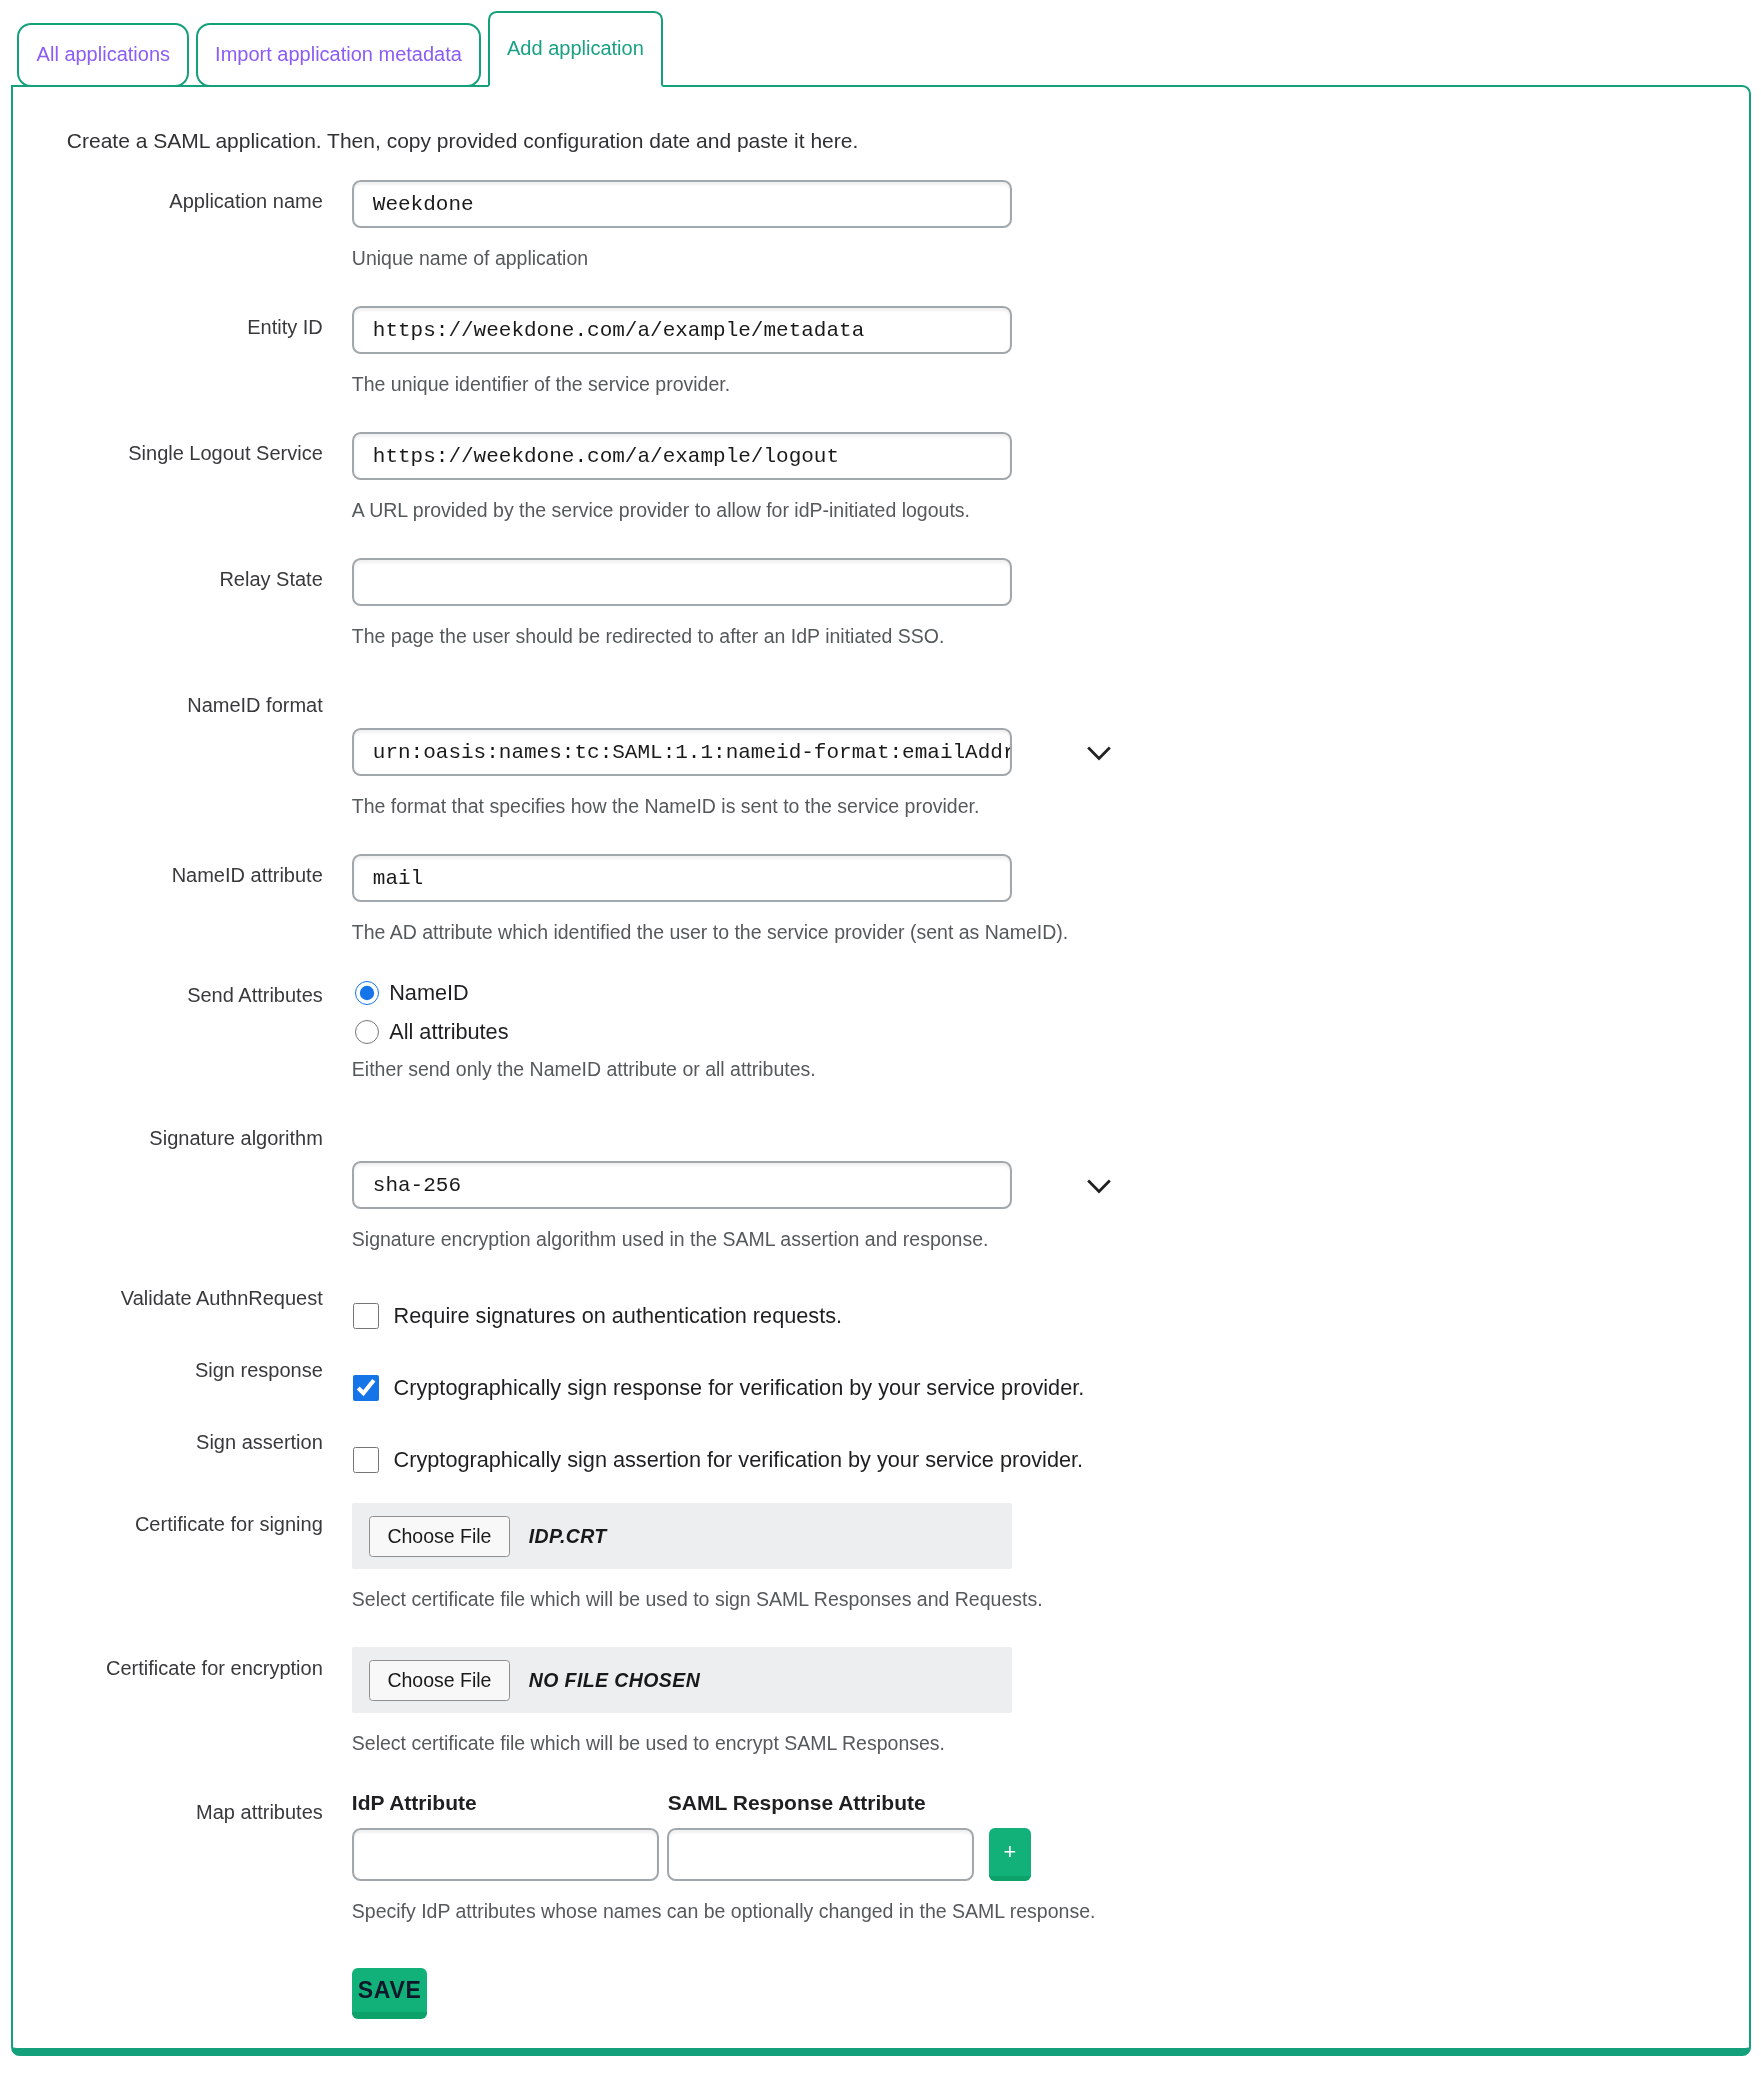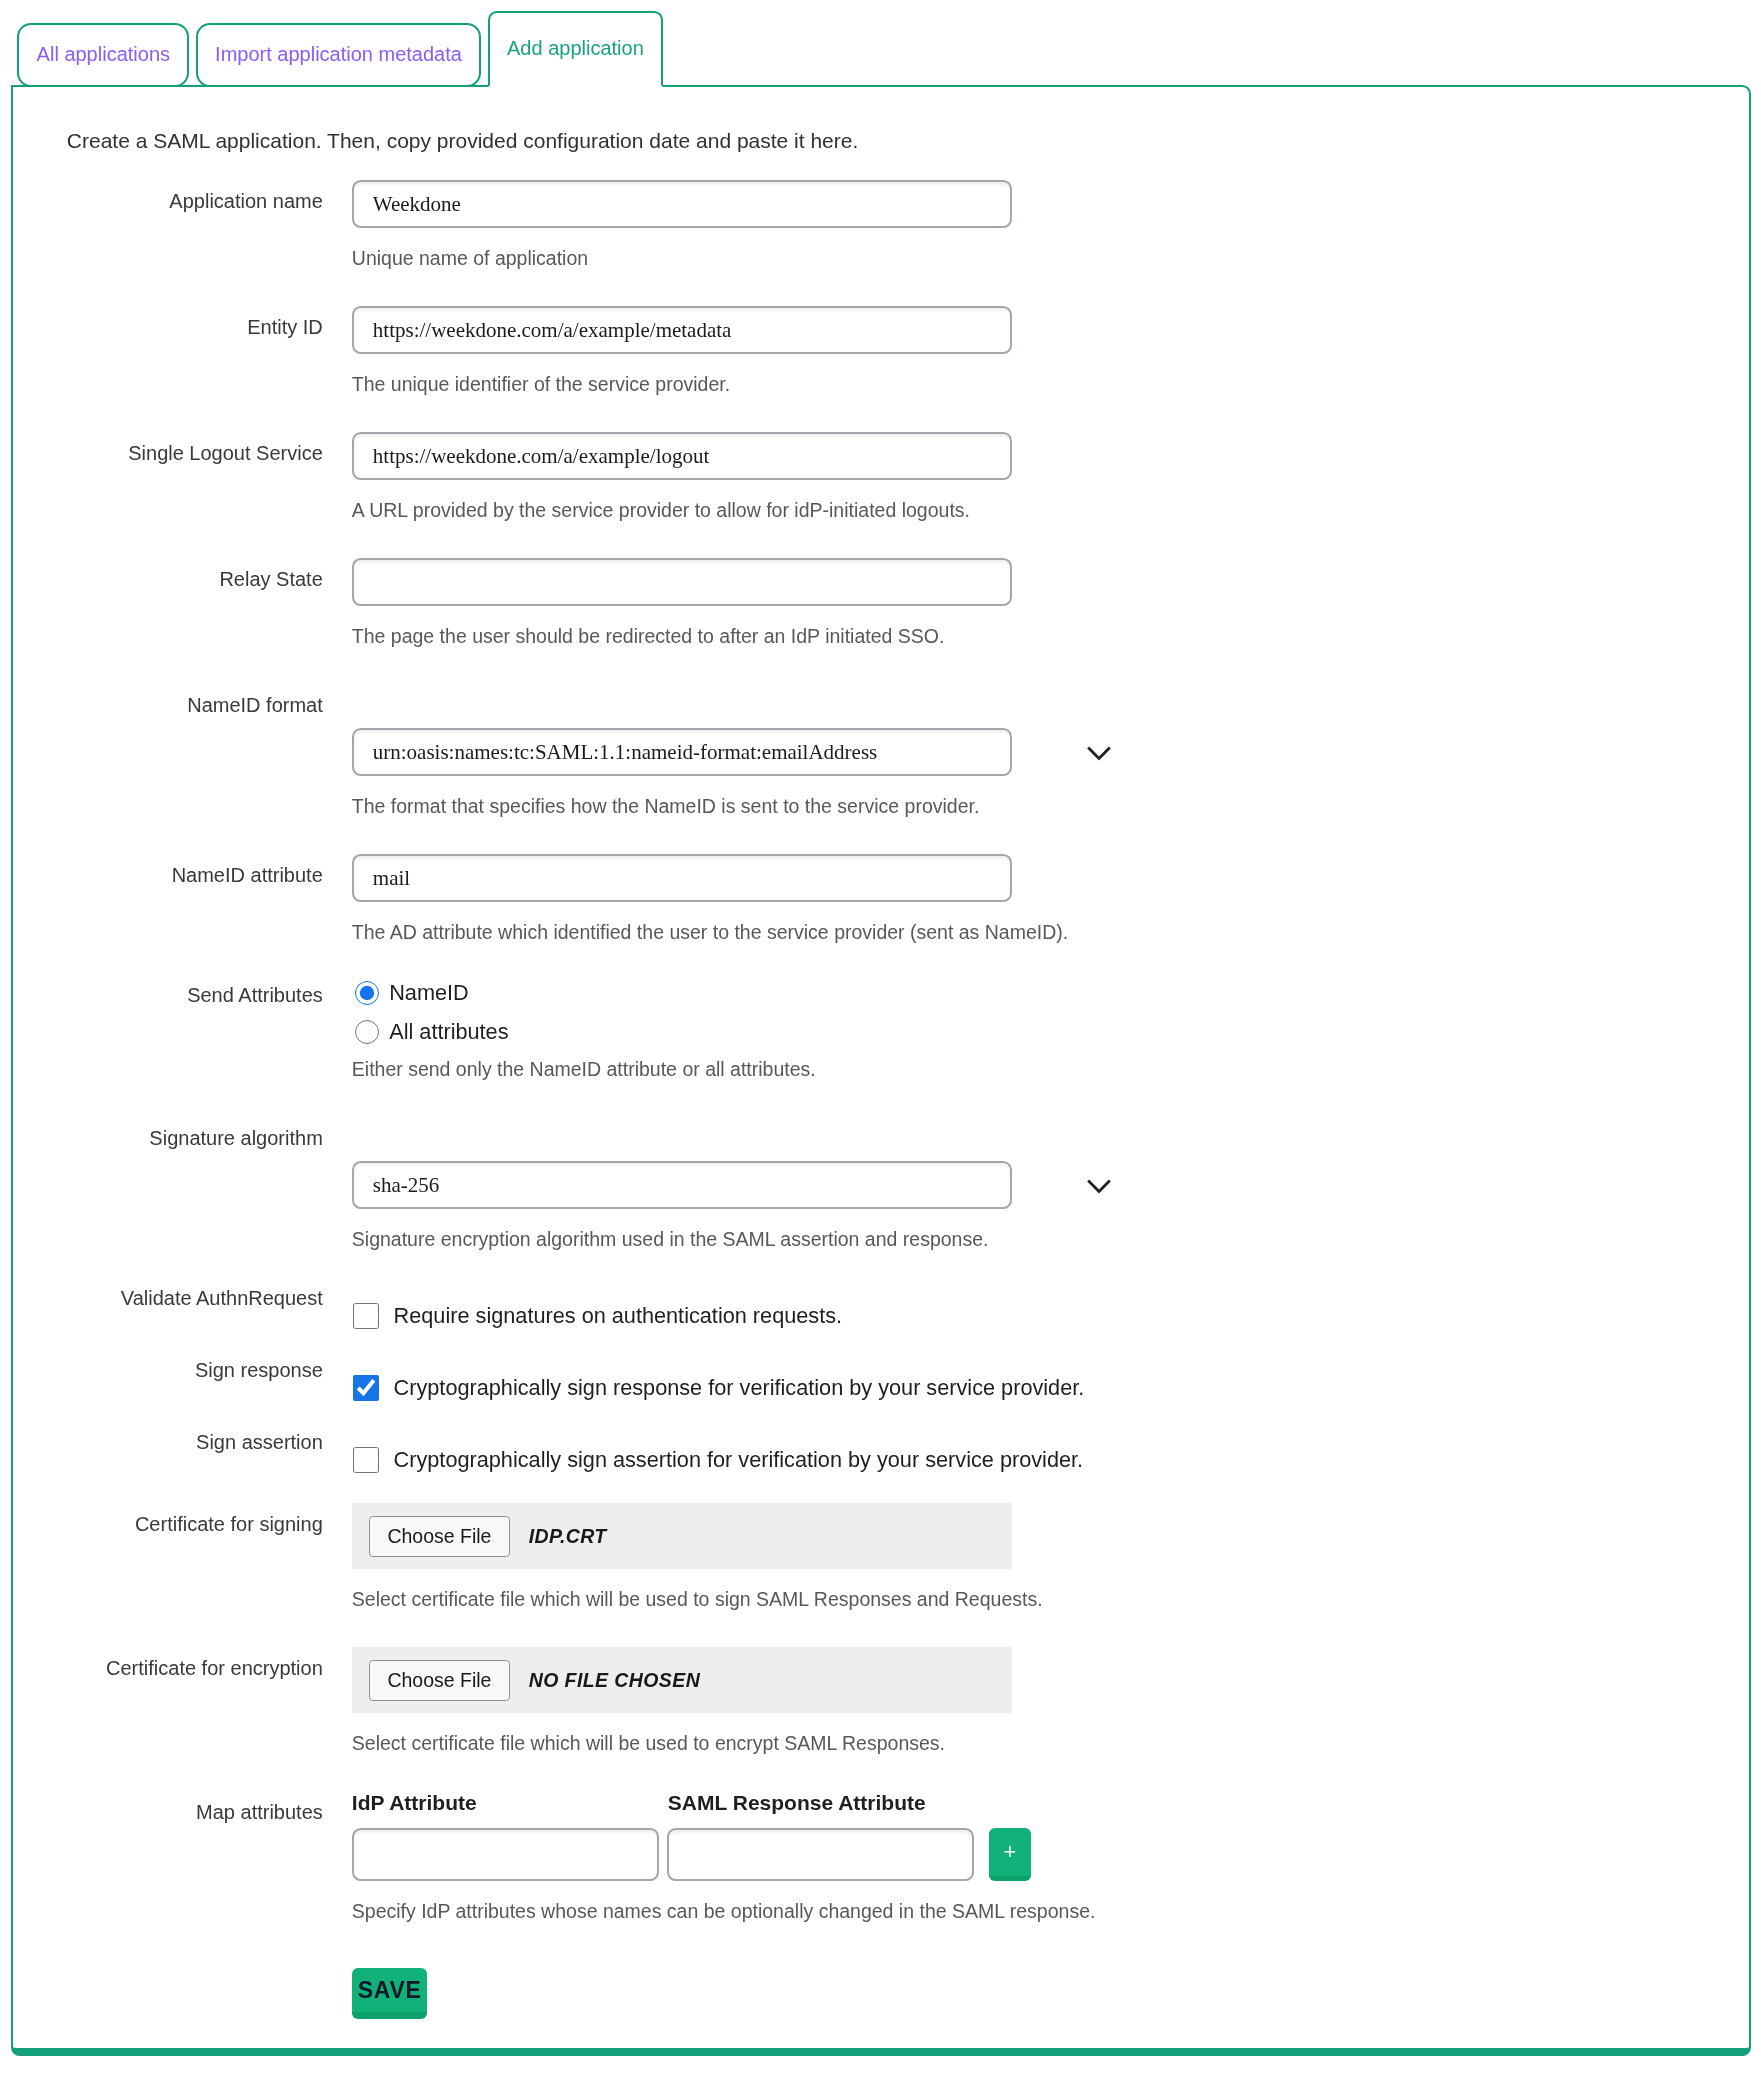--- a/index.html
+++ b/index.html
@@ -87,21 +87,21 @@
   .form-control{
     margin-left:29px;
     width:1155px;
   }
   .text-input, .select-box{
     width:660px;
     height:48px;
     border:2.2px solid var(--input-border);
     border-radius:8.7px;
     background:#fff;
-    font-family:Liberation Serif, serif;
+    font-family:Liberation Mono, monospace;
     font-size:21px;
     color:#1a1a1a;
     padding:0 19px;
     box-shadow:inset 0 2.9px 2.9px rgba(0,0,0,0.06);
     outline:none;
   }
   .select-wrap{
     position:relative;
     width:780px;
     margin-top:44px;

